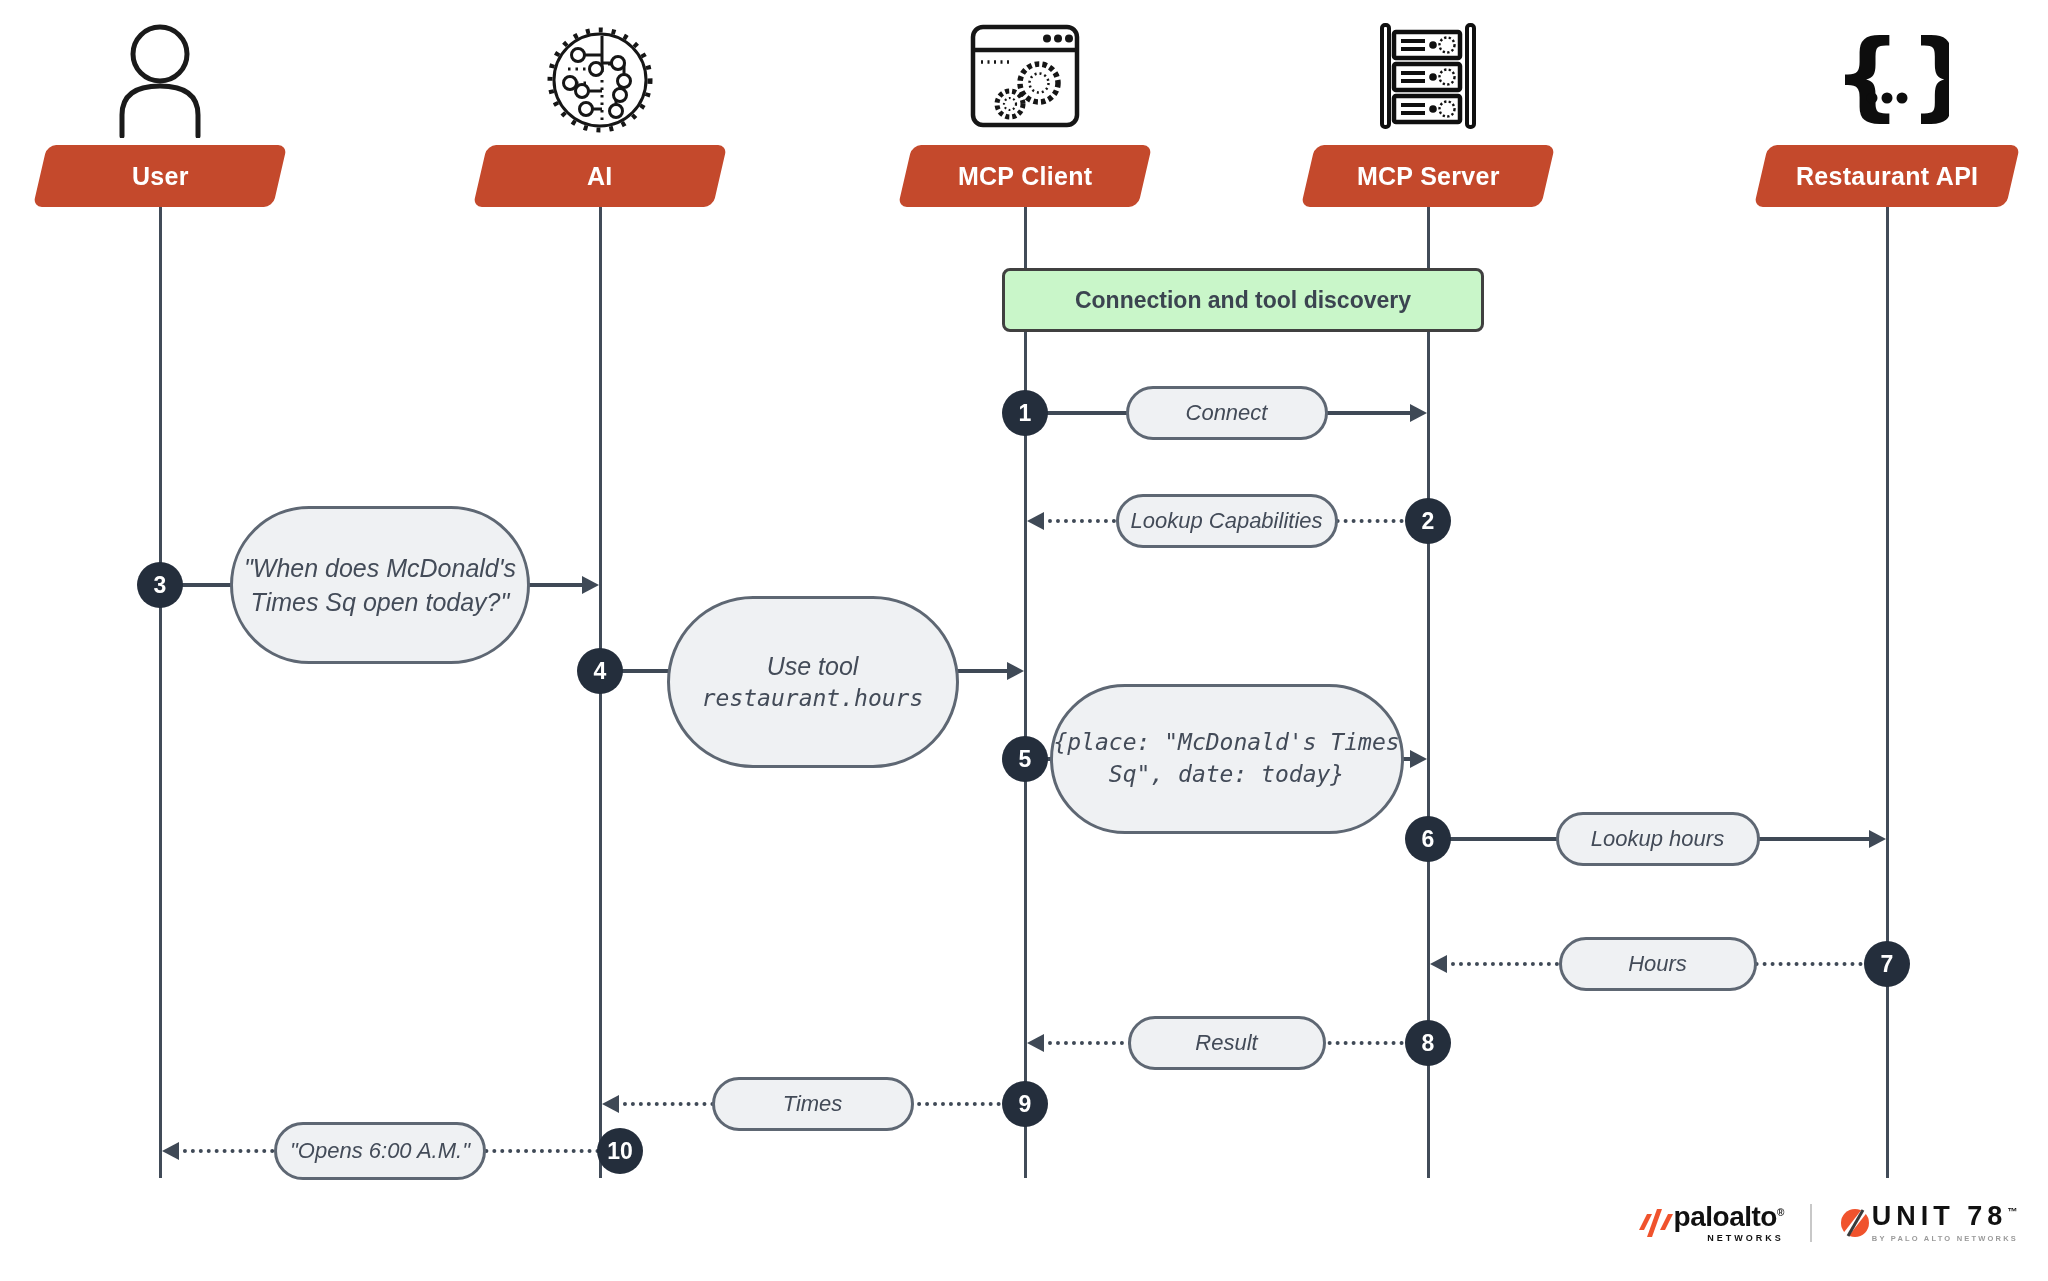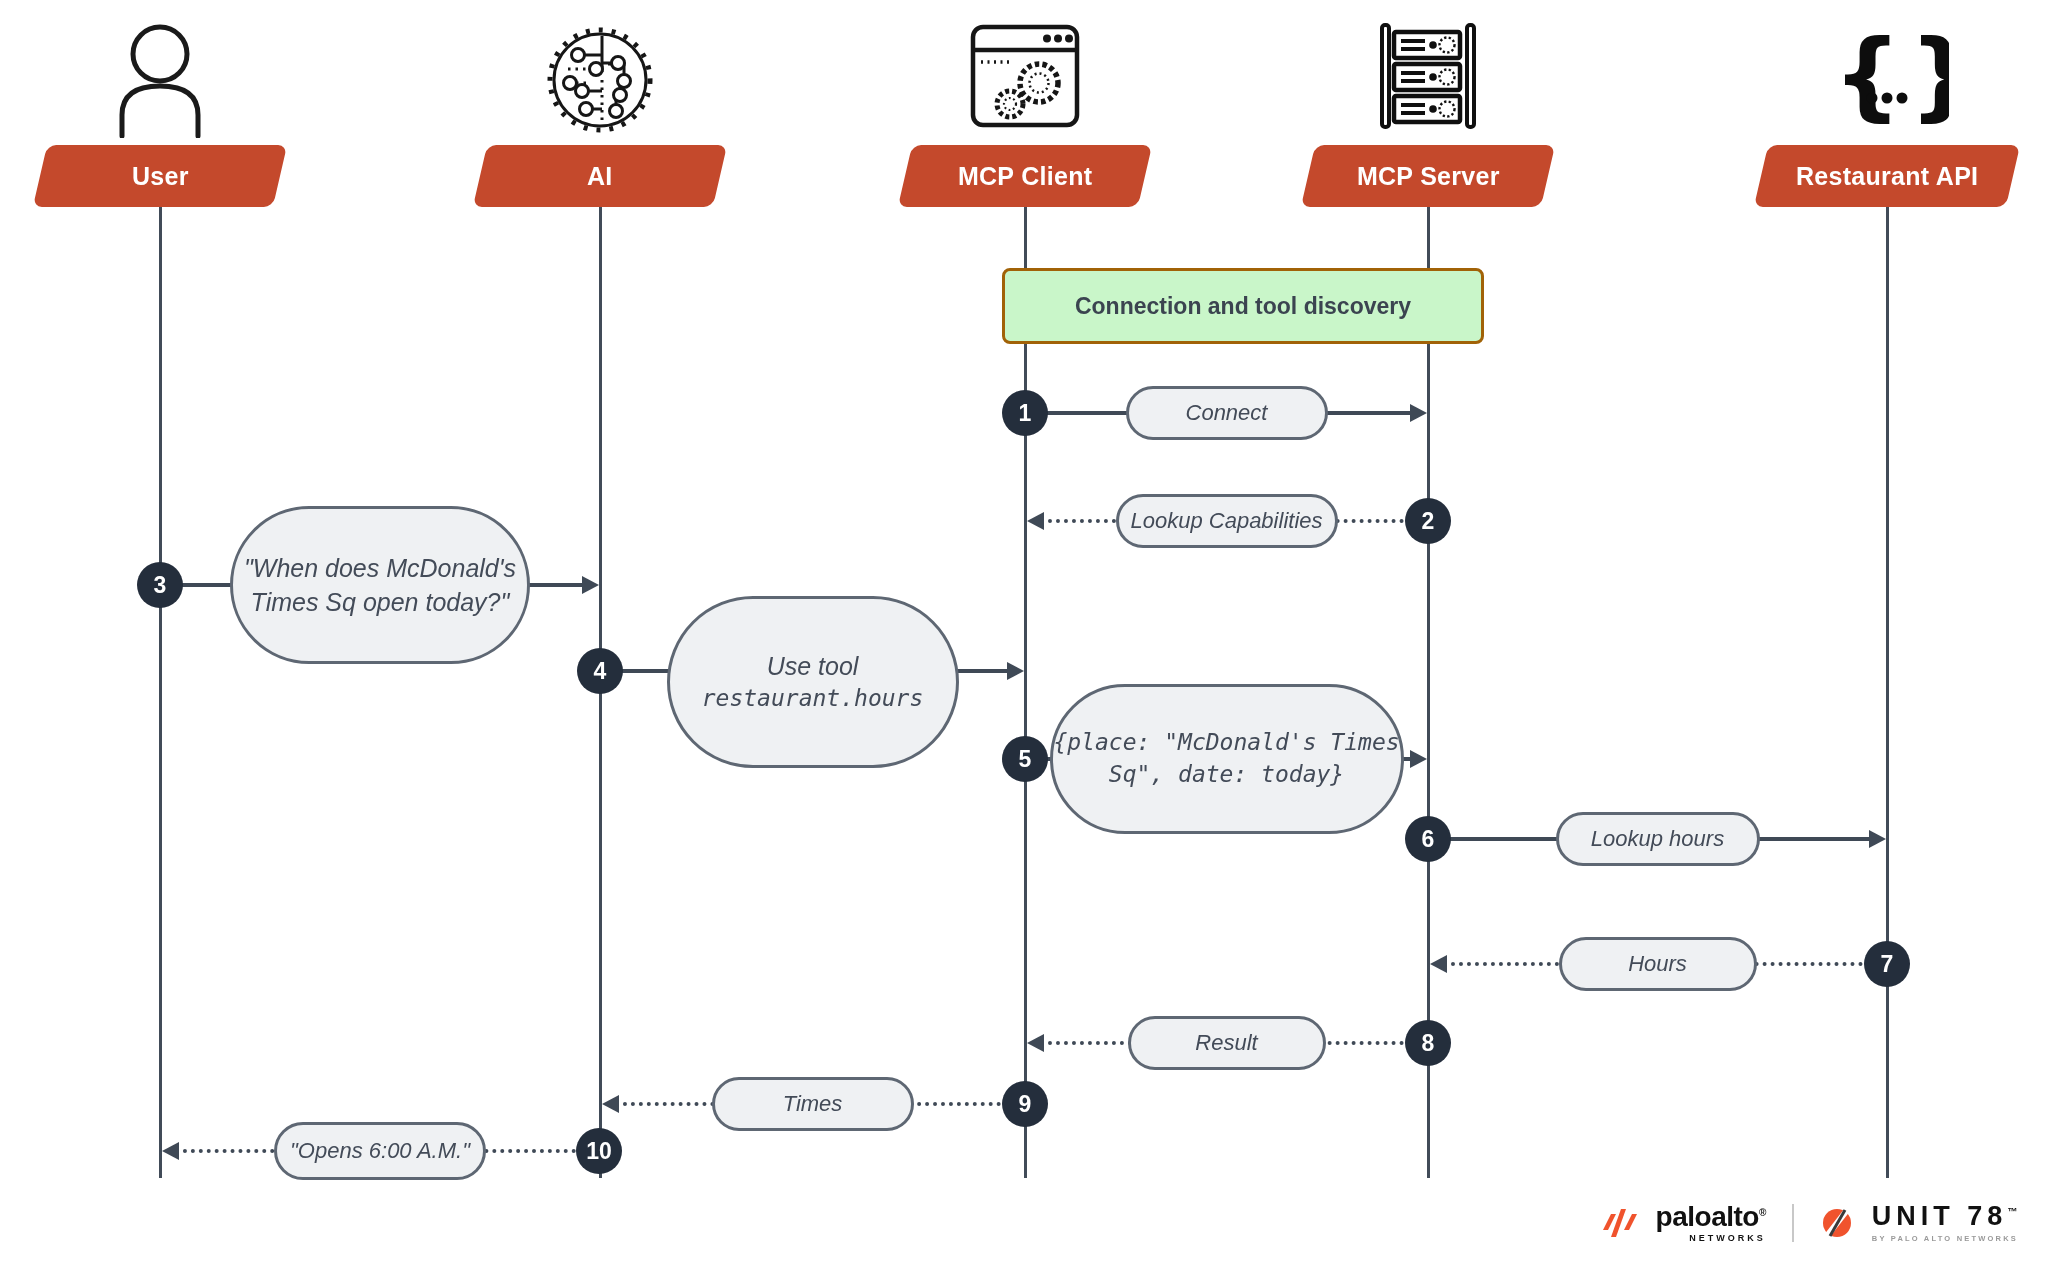--- a/index.html
+++ b/index.html
@@ -4,39 +4,39 @@
 <title>Diagram</title>
 <style>
   html,body{margin:0;padding:0;background:#fff;}
   #canvas{position:relative;width:2048px;height:1281px;background:#ffffff;overflow:hidden;
           font-family:"Liberation Sans",sans-serif;}
   .lifeline{position:absolute;top:207px;height:971px;width:3px;background:#414b58;z-index:1;}
   .actor-banner{position:absolute;top:145px;height:62px;background:#c4492c;border-radius:9px;
           transform:skewX(-13deg);display:flex;align-items:center;justify-content:center;z-index:2;}
   .actor-banner .blabel{transform:skewX(13deg);color:#ffffff;font-weight:bold;font-size:25px;letter-spacing:.3px;}
   .actor-icon{position:absolute;z-index:2;}
-  .phase-box{position:absolute;left:1002px;top:268px;width:482px;height:76px;background:#c9f6c9;
-          border:3px solid #a16207;border-radius:8px;box-sizing:border-box;display:flex;align-items:center;
+  .phase-box{position:absolute;left:1002px;top:268px;width:482px;height:64px;background:#c9f6c9;
+          border:3px solid #404040;border-radius:8px;box-sizing:border-box;display:flex;align-items:center;
           justify-content:center;z-index:3;}
   .phase-box span{font-weight:bold;font-size:23px;color:#3b4450;}
   .arrow-line{position:absolute;height:0;border-top:4px solid #3f4956;z-index:2;}
   .arrow-line.dotted{border-top-style:dotted;}
   .arrow-head{position:absolute;width:0;height:0;border-top:9px solid transparent;border-bottom:9px solid transparent;z-index:2;}
   .arrow-head.right{border-left:17px solid #3f4956;}
   .arrow-head.left{border-right:17px solid #3f4956;}
   .pill{position:absolute;background:#eff1f3;border:3px solid #5e6773;box-sizing:border-box;
         display:flex;flex-direction:column;align-items:center;justify-content:center;text-align:center;
         color:#434b58;z-index:4;line-height:1.38;}
   .pill .ln{font-size:22px;font-style:italic;}
   .pill.big .ln{font-size:25px;}
   .pill .ln.mono{font-family:"DejaVu Sans Mono","Liberation Mono",monospace;font-size:23px;}
   .num-circle{position:absolute;width:46px;height:46px;border-radius:50%;background:#242e3c;color:#fff;
         font-weight:bold;font-size:23px;display:flex;align-items:center;justify-content:center;z-index:5;}
   .branding{position:absolute;top:1203px;right:30px;display:flex;align-items:center;gap:26px;z-index:6;}
-  .logo{display:flex;align-items:center;gap:18px;}
+  .logo{display:flex;align-items:center;gap:0;}
   .palo-word{font-weight:bold;font-size:28px;color:#111;letter-spacing:-.5px;line-height:1;}
   .palo-word sup{font-size:10px;}
   .palo-sub{font-weight:bold;font-size:9px;letter-spacing:3px;color:#111;text-align:right;margin-top:2px;}
   .unit-word{font-weight:bold;font-size:27px;color:#111;letter-spacing:5px;line-height:1;}
   .unit-word sup{font-size:10px;letter-spacing:0;}
   .unit-sub{font-weight:bold;font-size:7.5px;letter-spacing:2.2px;color:#9a9a9a;margin-top:4px;}
   .logo-divider{width:2px;height:38px;background:#c8c8c8;}
 </style>
 </head>
 <body>
@@ -194,21 +194,21 @@
       <div class="arrow-head left" style="top: 1095px; left: 602px;"></div>
       <div class="pill" style="width: 202px; height: 54px; left: 711.5px; top: 1077px; border-radius: 47px;">
         <div class="ln">Times</div>
       </div>
       <div class="num-circle" style="left: 1002px; top: 1081px;">9</div>
       <div class="arrow-line dotted" style="left: 175px; width: 425px; top: 1149px;"></div>
       <div class="arrow-head left" style="top: 1142px; left: 162px;"></div>
       <div class="pill" style="width: 212px; height: 58px; left: 274px; top: 1122px; border-radius: 49px;">
         <div class="ln">"Opens 6:00 A.M."</div>
       </div>
-      <div class="num-circle" style="left: 576px; top: 1128px;">10</div>
+      <div class="num-circle" style="left: 597px; top: 1128px;">10</div>
     </div>
 
   <div class="branding">
     <div class="logo">
       <svg width="36" height="30" viewBox="0 0 36 30" fill="#F0532D">
         <polygon points="1,22 9,6 14,6 6,22"></polygon>
         <polygon points="9,29 19,1 24,1 14,29"></polygon>
         <polygon points="22,22 30,6 35,6 27,22"></polygon>
       </svg>
       <div>

